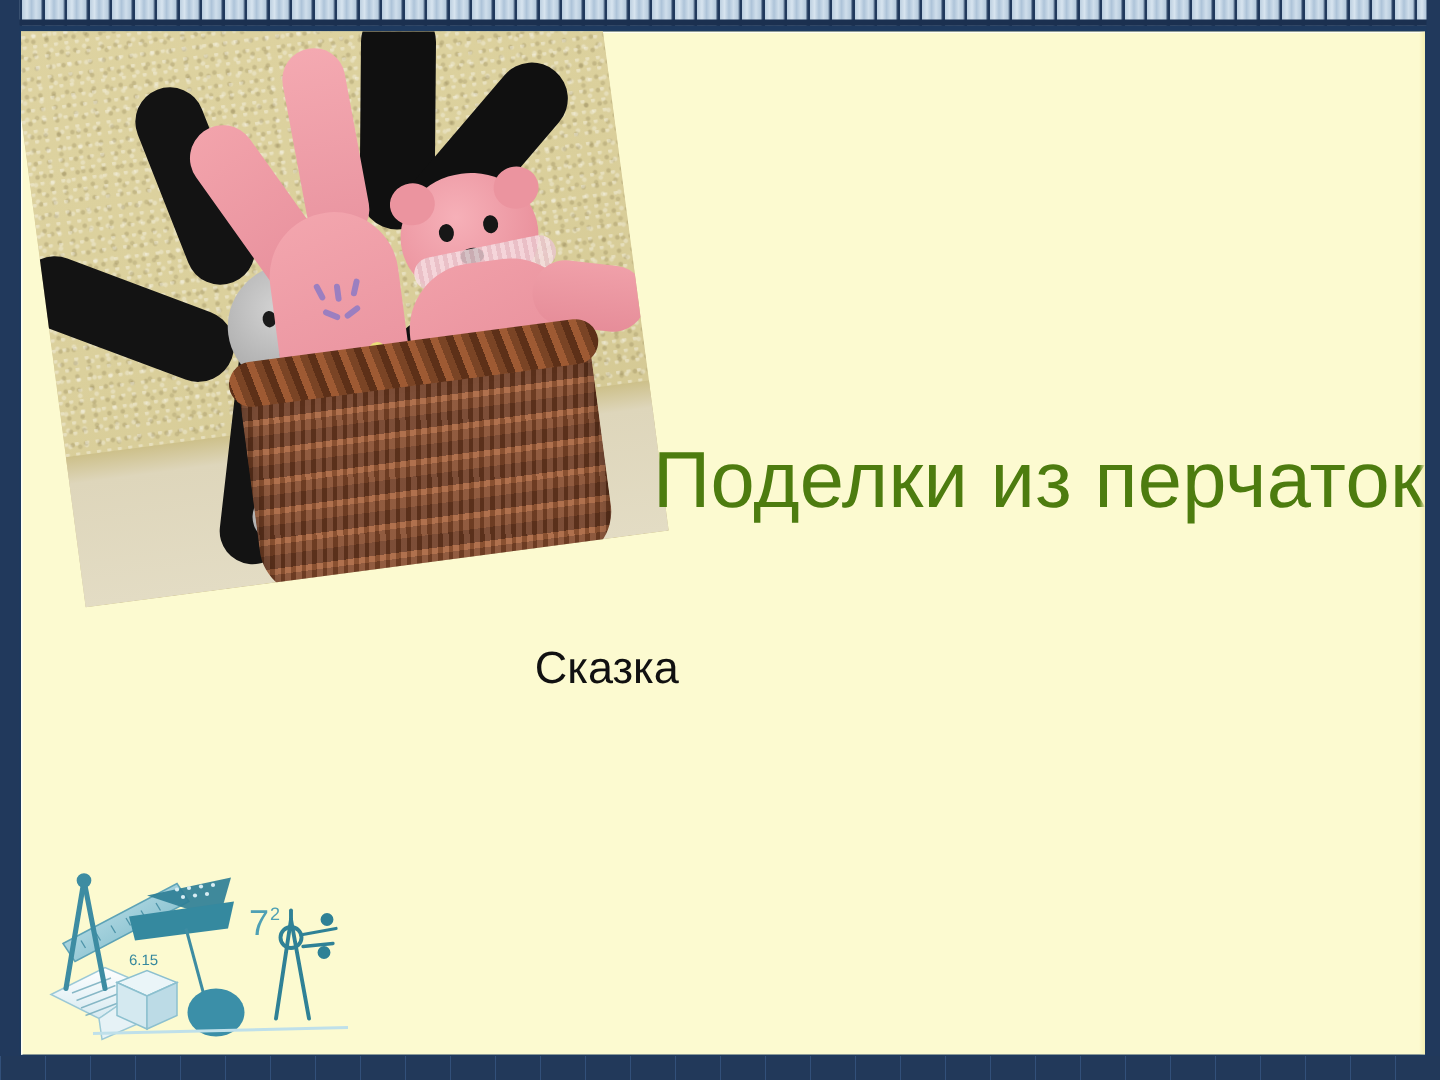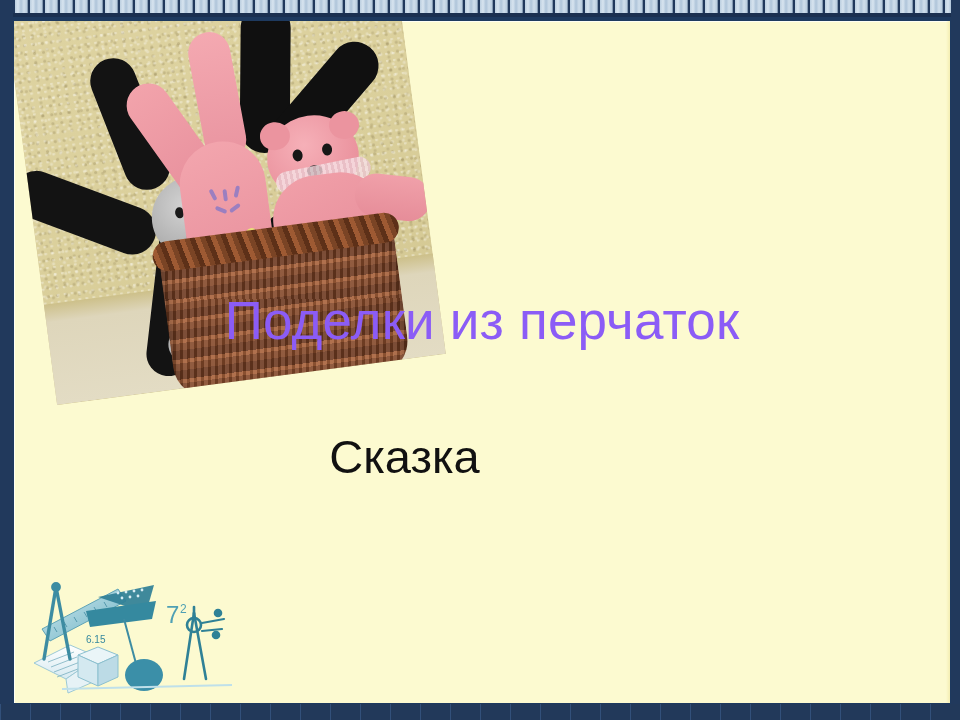--- a/index.html
+++ b/index.html
@@ -231,34 +231,34 @@
     background: repeating-linear-gradient(76deg,#5d3018 0 5px,#9e5a33 5px 10px,#7a4425 10px 15px);
     border-radius: 16px;
   }
 
   
   #title {
     position: absolute;
     left: 0;
     top: 272px;
     width: 936px;
-    text-align: center;
+    text-align: right;
     font-size: 53px;
     line-height: 1.05;
-    color: #8b5cf6;
+    color: #4d7c0f;
     letter-spacing: 0.2px;
     white-space: nowrap;
   }
   #subtitle {
     position: absolute;
     left: 0;
     top: 408px;
     width: 781px;
     text-align: center;
-    font-size: 47px;
+    font-size: 30px;
     color: #111111;
   }
 
   
   #clipart {
     position: absolute;
     left: 12px;
     bottom: 8px;
     width: 214px;
     height: 128px;

